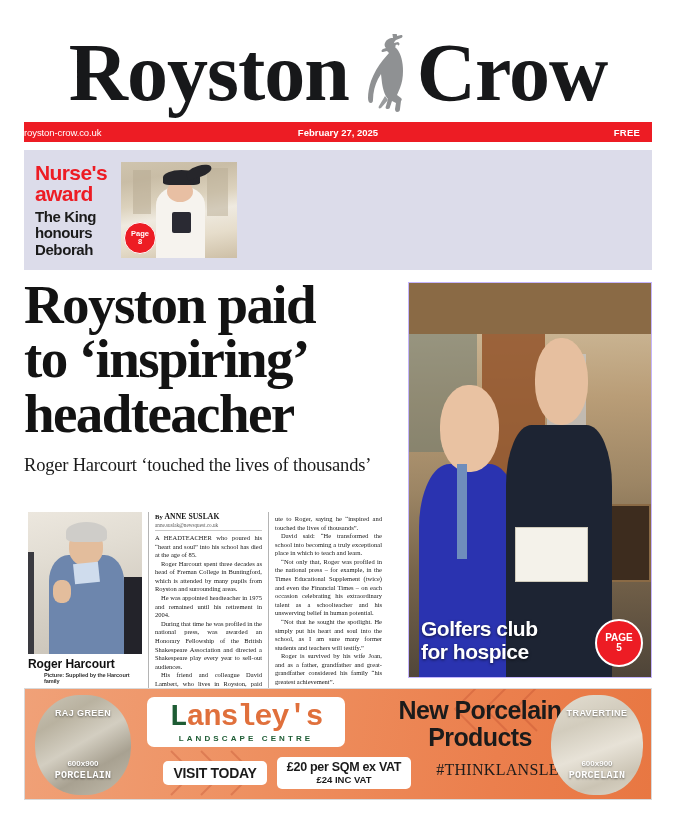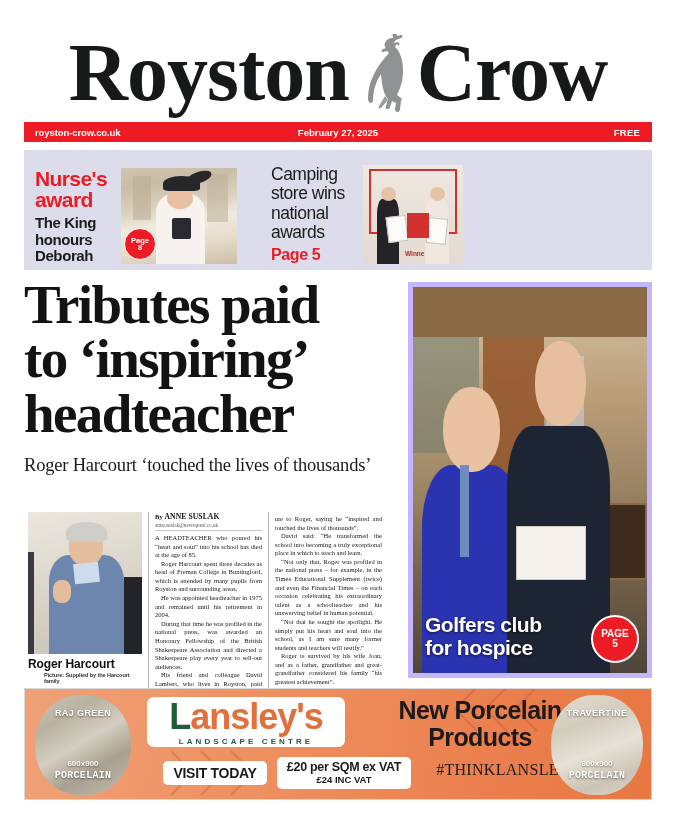--- a/index.html
+++ b/index.html
@@ -22,28 +22,28 @@
     letter-spacing: -1px; color: #17181a; white-space: nowrap;
   }
   .crow-logo { width: 62px; height: 84px; margin: 0 2px 0 4px; position: relative; top: 4px; }
 
   
   .infobar {
     position: absolute; left: 24px; top: 122px; width: 628px; height: 20px;
     background: #ed1c24; color: #fff;
     display: flex; align-items: center;
   }
-  .infobar-url { font-size: 9.5px; font-weight: 700; margin-left: 11px; letter-spacing: -0.1px; }
+  .infobar-url { font-size: 9.5px; font-weight: 400; letter-spacing: -0.1px; }
   .infobar-date { position: absolute; left: 0; right: 0; text-align: center; font-size: 9.5px; font-weight: 700; }
   .infobar-free { margin-left: auto; margin-right: 12px; font-size: 9.5px; font-weight: 700; letter-spacing: 0.2px; }
 
   
   .teasers {
     position: absolute; left: 24px; top: 150px; width: 628px; height: 120px;
-    background: #dcdcea; display: flex; align-items: flex-end; padding: 6px 5px;
+    background: #dcdcea; display: flex; align-items: center; padding: 6px 5px;
   }
   .teaser { display: flex; align-items: stretch; position: relative; }
   .teaser-txt { display: flex; flex-direction: column; justify-content: center; padding: 0 6px; }
   .t-red {
     color: #ed1c24; font-weight: 700; font-size: 21px; line-height: 1.0;
     letter-spacing: -0.6px;
   }
   .t-blk {
     color: #1b1b1b; font-weight: 700; font-size: 15px; line-height: 1.08;
     letter-spacing: -0.4px; margin-top: 5px;
@@ -72,21 +72,21 @@
     width: 372px;
   }
   .subhead {
     font-family: "Liberation Serif", serif; font-weight: 400;
     font-size: 18.5px; line-height: 1.15; color: #1a1a1a; letter-spacing: -0.2px;
     width: 380px; margin-top: 14px;
   }
 
   .mainphoto {
     position: absolute; left: 408px; top: 282px; width: 244px; height: 396px;
-    border: 5px solid #c4b5fd; overflow: hidden;
+    border: 1px solid #c4b5fd; overflow: hidden;
   }
   .overlay-hl {
     position: absolute; left: 12px; bottom: 14px; color: #fff;
     font-weight: 700; font-size: 21px; line-height: 1.07; letter-spacing: -0.5px;
     text-shadow: 0 1px 3px rgba(0,0,0,.65);
   }
 
   
   .article { position: absolute; left: 28px; top: 512px; width: 372px; display: flex; }
   .col-photo { width: 114px; }
@@ -125,21 +125,21 @@
   }
   .ad-tile .t1 { font-size: 9px; letter-spacing: .4px; }
   .ad-tile .t2 { font-size: 8px; margin-top: 39px; }
   .ad-tile .t3 { font-size: 10px; letter-spacing: .3px; font-family: Liberation Mono, monospace; }
   .logo-box {
     position: absolute; left: 122px; top: 8px; width: 198px; height: 50px;
     background: #fff; border-radius: 7px;
     display: flex; flex-direction: column; align-items: center; justify-content: center;
   }
   .logo-word {
-    font-family: Liberation Sans, sans-serif; font-weight: 700; font-size: 36px;
+    font-family: Liberation Mono, monospace; font-weight: 700; font-size: 30px;
     color: #e0703c; line-height: 1; letter-spacing: -1px;
   }
   .logo-word .L { color: #1d5c34; }
   .logo-sub { font-size: 8px; letter-spacing: 3.1px; color: #1d5c34; font-weight: 600; margin-top: 2px; }
   .ad-headline {
     position: absolute; left: 330px; top: 8px; width: 250px; text-align: center;
     color: #1b1b1b; font-weight: 700; font-size: 25px; line-height: 1.08; letter-spacing: -0.6px;
   }
   .visit-box {
     position: absolute; left: 138px; top: 72px; width: 104px; height: 24px;
@@ -206,46 +206,25 @@
         <span>Page</span>
         <span>8</span>
       </div>
     </div>
 
     <div class="t-divider"></div>
 
 
     <div class="t-divider"></div>
 
-    <div class="teaser" style="width:200px">
-      <div class="teaser-txt" style="width:98px">
-        <div class="t-plain">Camping</div>
-        <div class="t-plain">store wins</div>
-        <div class="t-plain">national</div>
-        <div class="t-plain">awards</div>
-        <div class="t-page">Page 5</div>
-      </div>
-      <div class="photo" style="width:100px;
-           background:linear-gradient(180deg,#efe9e3 0%,#e9e1d9 45%,#e3dbd2 100%);">
-        <div style="position:absolute;left:6%;top:4%;right:6%;height:66%;border:2px solid #d3312e;"></div>
-        <div style="position:absolute;left:14%;top:34%;width:22%;height:66%;background:#242428;border-radius:24% 24% 0 0"></div>
-        <div style="position:absolute;left:18%;top:22%;width:15%;height:14%;background:#e6c3a7;border-radius:50%"></div>
-        <div style="position:absolute;left:62%;top:34%;width:24%;height:66%;background:#efe7e0;border-radius:24% 24% 0 0"></div>
-        <div style="position:absolute;left:67%;top:22%;width:15%;height:14%;background:#e6c3a7;border-radius:50%"></div>
-        <div style="position:absolute;left:24%;top:52%;width:20%;height:26%;background:#fbfaf7;border:0.5px solid #c8c0b6;transform:rotate(-7deg)"></div>
-        <div style="position:absolute;left:64%;top:54%;width:20%;height:26%;background:#fbfaf7;border:0.5px solid #c8c0b6;transform:rotate(6deg)"></div>
-        <div style="position:absolute;left:44%;top:48%;width:22%;height:26%;background:#d3312e;"></div>
-        <div style="position:absolute;left:42%;top:86%;width:40%;color:#b02a26;font-size:6.5px;font-weight:700">Winne</div>
-      </div>
-    </div>
   </div>
 
   <div class="lede">
     <div class="headline">
-      <div>Tributes paid</div>
+      <div>Royston paid</div>
       <div>to ‘inspiring’</div>
       <div>headteacher</div>
     </div>
     <div class="subhead">Roger Harcourt ‘touched the lives of thousands’</div>
   </div>
 
   <div class="mainphoto">
     <div style="position:absolute;inset:0;background:linear-gradient(178deg,#d8c6a8 0%,#c9b391 14%,#b99d77 30%,#9c8564 52%,#77644b 72%,#4e4438 100%)"></div>
     <div style="position:absolute;left:0;top:0;width:100%;height:13%;background:#8a6a45"></div>
     <div style="position:absolute;left:30%;top:13%;width:26%;height:46%;background:#93552c;opacity:.85"></div>

